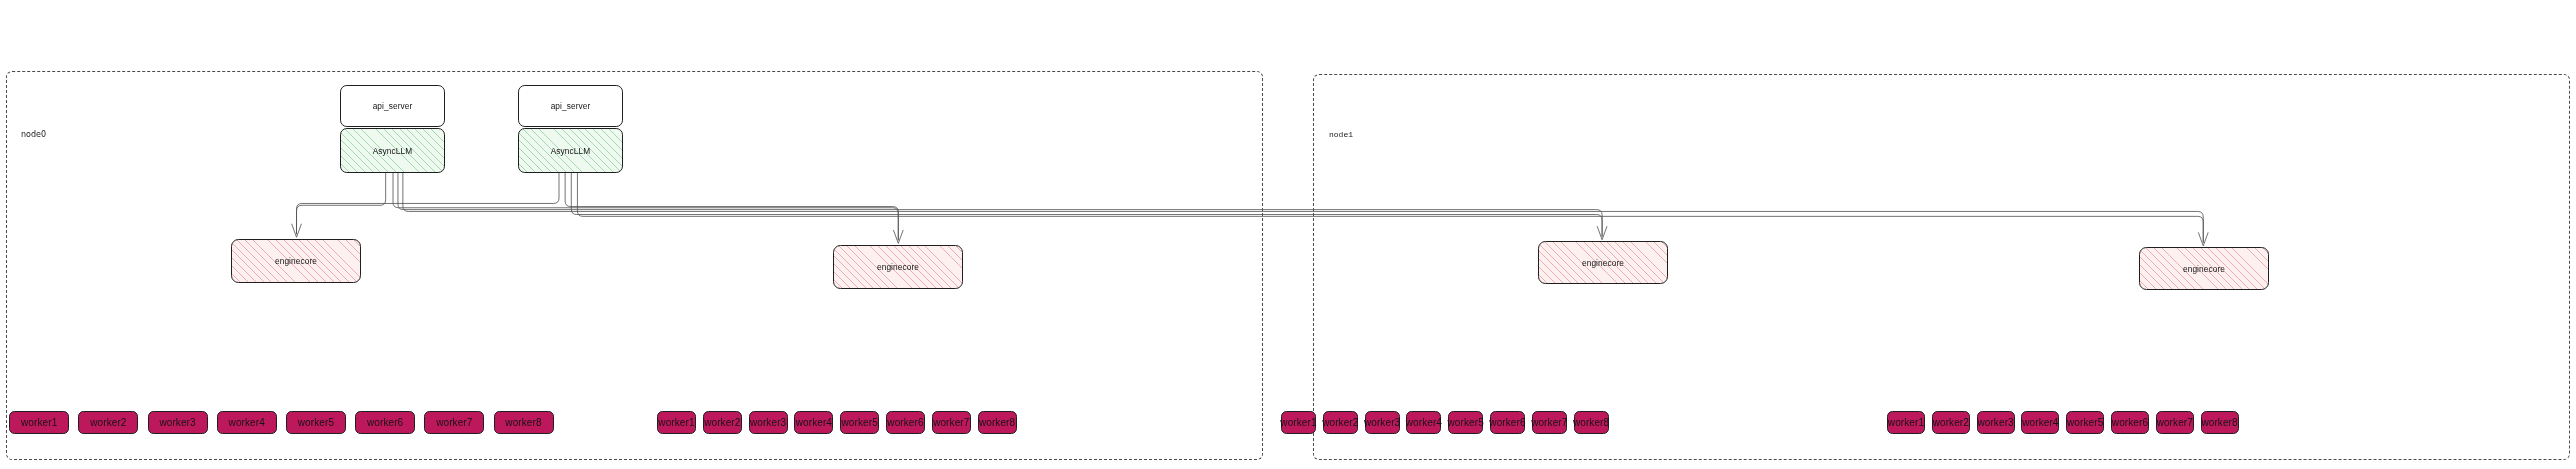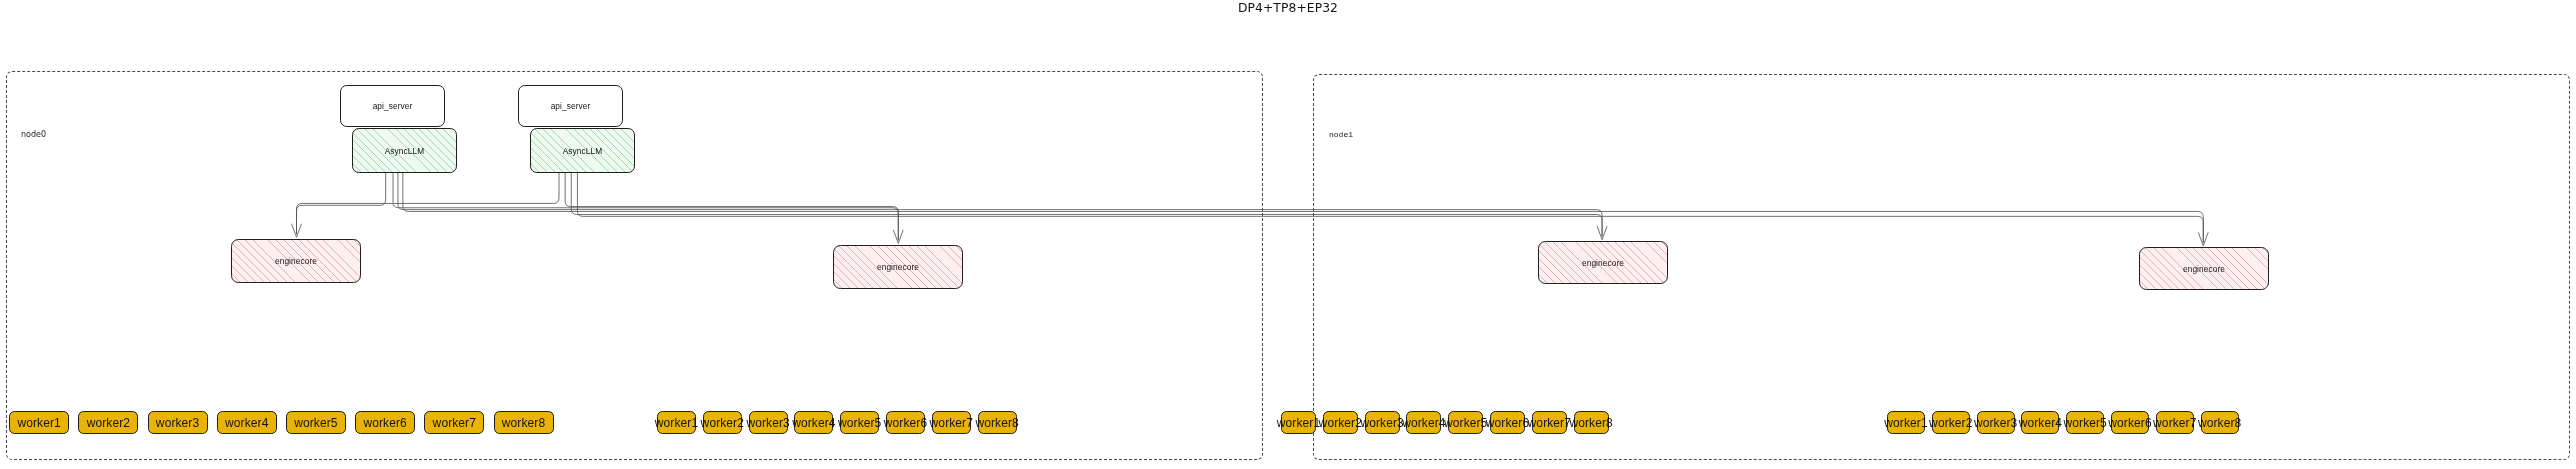--- a/index.html
+++ b/index.html
@@ -57,47 +57,45 @@
     letter-spacing:0.1px;
   }
   .nd.api{border-radius:6.8px;}
   .nd.async{
     border-radius:6.8px;
     background-color:#eef9f0;
     background-image:repeating-linear-gradient(
         45deg,
         rgba(105,190,120,.55) 0 0.7px,
         rgba(0,0,0,0) 0.7px 5.5px);
-    margin-left:12px;
   }
   .nd.engine{
     border-radius:7.4px;
     background-color:#fdf0f1;
     background-image:repeating-linear-gradient(
         45deg,
         rgba(226,120,120,.55) 0 0.7px,
         rgba(0,0,0,0) 0.7px 5.5px);
   }
   .nd.worker{
     border-radius:5.5px;
-    font-size:12px;
-    background:#eab308;
+    font-size:10px;
+    background:#be185d;
   }
 
   
   #edges{position:absolute;left:0;top:0;width:2576px;height:469px;pointer-events:none;}
   #edges path{fill:none;stroke:#4f4f4f;stroke-width:1.3px;}
   #edges .ah{fill:none;stroke:#4f4f4f;stroke-width:1.3px;}
 </style>
 </head>
 <body>
 
 <div id="stage">
 
-  <div class="diagram-title">DP4+TP8+EP32</div>
 
   <svg id="edges" viewBox="0 0 4188 763" width="2576" height="469">
 
     <path d="M 626 281 L 626 325 Q 626 334 617 334 L 490 334 Q 481 334 481 343 L 481 381"></path>
     <path class="ah" d="M 473 364 L 481 386 L 489 364"></path>
 
     <path d="M 638 281 L 638 329 Q 638 338 647 338 L 1451 338 Q 1460 338 1460 347 L 1460 391"></path>
     <path class="ah" d="M 1452 374 L 1460 396 L 1468 374"></path>
 
     <path d="M 646 281 L 646 332 Q 646 341 655 341 L 2596 341 Q 2605 341 2605 350 L 2605 385"></path>

